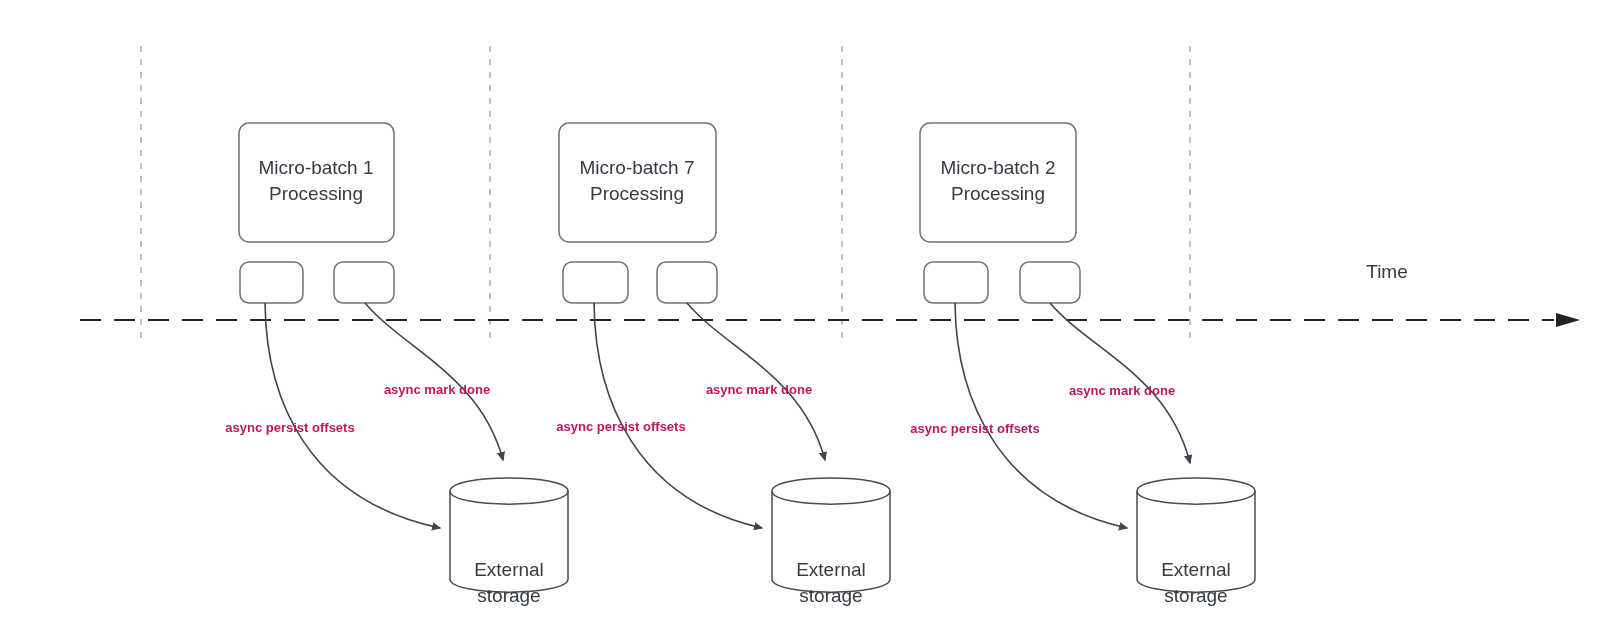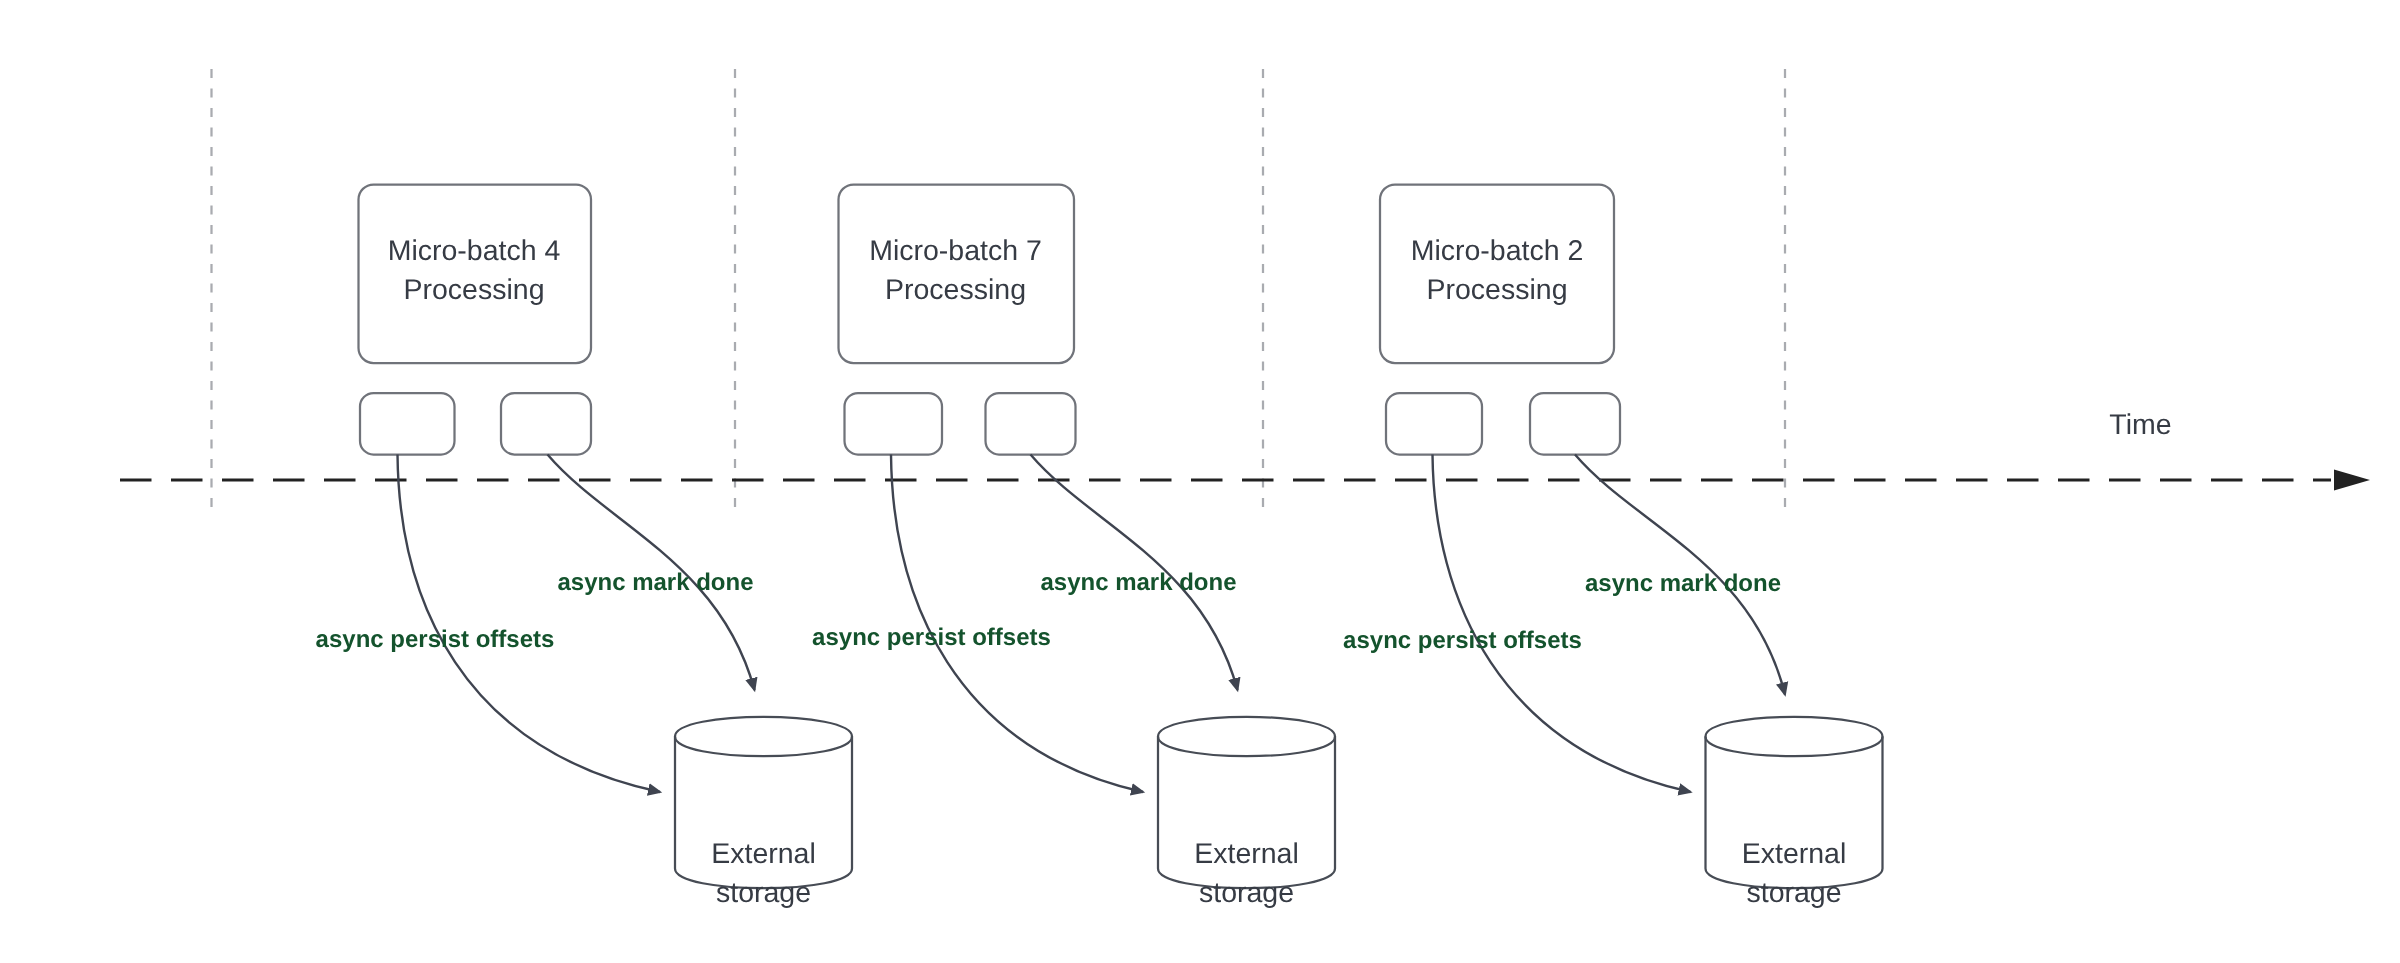--- a/index.html
+++ b/index.html
@@ -32,23 +32,23 @@
     line-height: 26px;
   }
   .storage-title {
     width: 100px;
     font-size: 19px;
     line-height: 26px;
     margin-top: 47px;
   }
   .edge-label {
     white-space: nowrap;
-    font-size: 16px;
+    font-size: 13px;
     font-weight: 700;
-    color: #14532d;
+    color: #be185d;
   }
   .time-label {
     white-space: nowrap;
     font-size: 19px;
   }
 </style>
 </head>
 <body>
 
 <div id="canvas">
@@ -92,32 +92,32 @@
     <rect x="924" y="262" width="64" height="41" rx="9" fill="#ffffff" stroke-width="1.5" stroke="#70737a"></rect>
     <rect x="1020" y="262" width="60" height="41" rx="9" fill="#ffffff" stroke-width="1.5" stroke="#70737a"></rect>
 
     <path d="M955,303 C956,400 1000,500 1127,528" fill="none" stroke-width="1.6" marker-end="url(#arrow)" stroke="#3f4450"></path>
     <path d="M1050,303 C1090,350 1168,375 1190,463" fill="none" stroke-width="1.6" marker-end="url(#arrow)" stroke="#3f4450"></path>
 
     <path d="M1137,491 C1137,473.5 1255,473.5 1255,491 L1255,579 C1255,596.5 1137,596.5 1137,579 Z" fill="#ffffff" stroke-width="1.5" stroke="#474c55"></path>
     <path d="M1137,491 C1137,508.5 1255,508.5 1255,491" fill="none" stroke-width="1.5" stroke="#474c55"></path>
   </svg>
 
-  <div class="txt box-title" style="left:316px; top:181px;">Micro-batch 4 Processing</div>
+  <div class="txt box-title" style="left:316px; top:181px;">Micro-batch 1 Processing</div>
   <div class="txt box-title" style="left:637px; top:181px;">Micro-batch 7 Processing</div>
   <div class="txt box-title" style="left:998px; top:181px;">Micro-batch 2 Processing</div>
 
   <div class="txt edge-label" style="left:290px; top:427px;">async persist offsets</div>
   <div class="txt edge-label" style="left:437px; top:389px;">async mark done</div>
 
   <div class="txt edge-label" style="left:621px; top:426px;">async persist offsets</div>
   <div class="txt edge-label" style="left:759px; top:389px;">async mark done</div>
 
   <div class="txt edge-label" style="left:975px; top:428px;">async persist offsets</div>
   <div class="txt edge-label" style="left:1122px; top:390px;">async mark done</div>
 
   <div class="txt storage-title" style="left:509px; top:536px;">External storage</div>
   <div class="txt storage-title" style="left:831px; top:536px;">External storage</div>
   <div class="txt storage-title" style="left:1196px; top:536px;">External storage</div>
 
-  <div class="txt time-label" style="left:1387px; top:284px;margin-left:40px;">Time</div>
+  <div class="txt time-label" style="left:1387px; top:272px;">Time</div>
 
 </div>
 
 </body></html>

